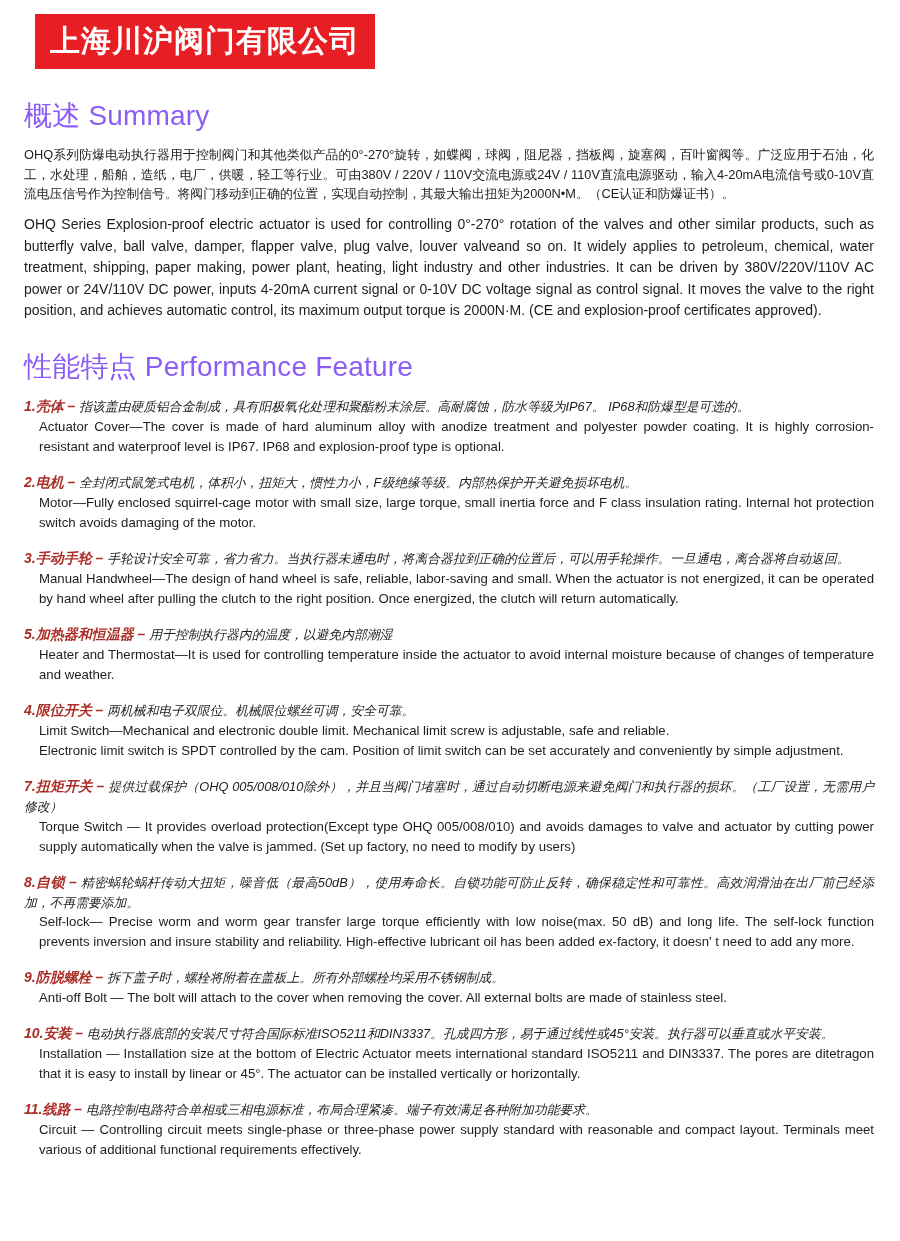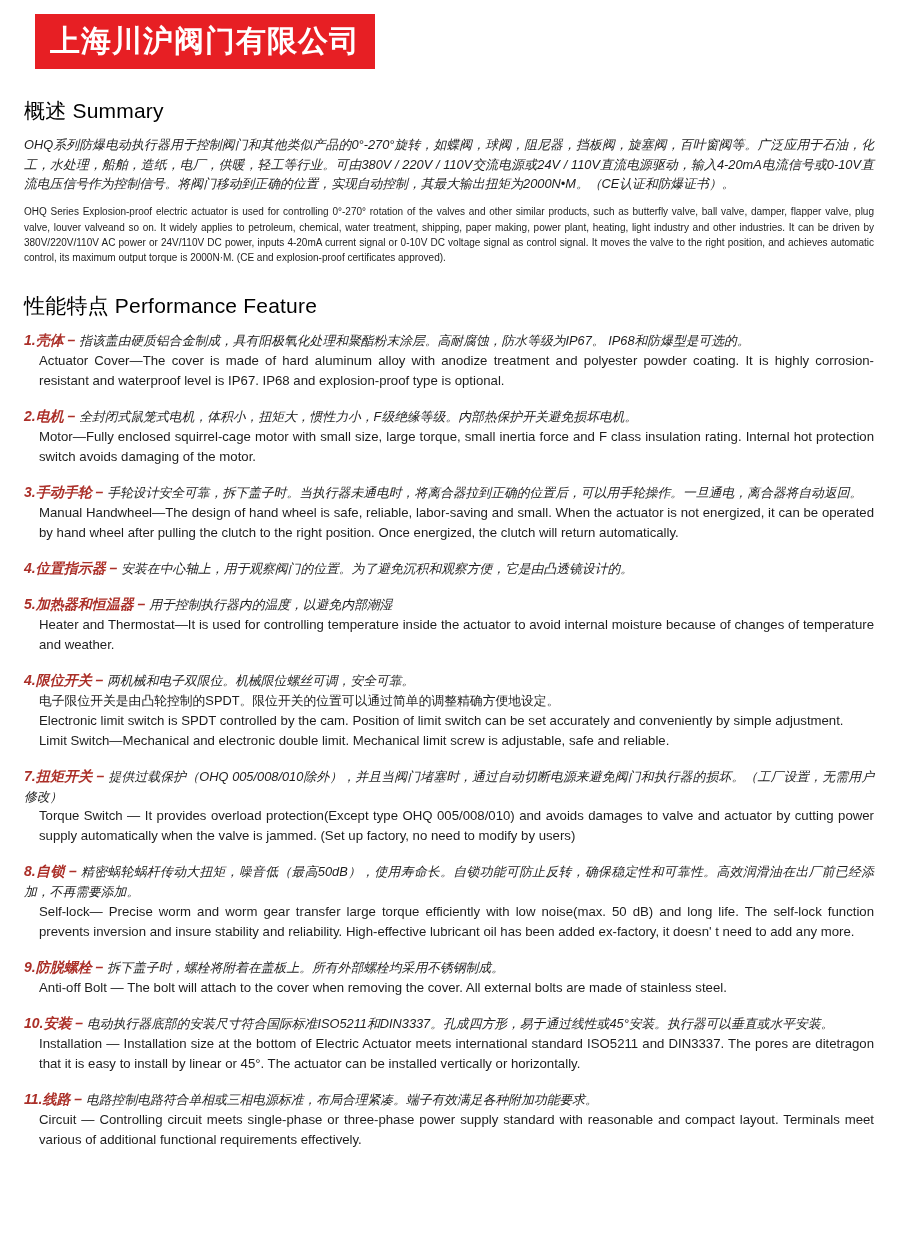--- a/index.html
+++ b/index.html
@@ -20,34 +20,34 @@
     margin: 0 0 2px 11px;
     background: var(--logo-bg, #e71f24);
     color: #ffffff;
     font-weight: bold;
     font-size: 30px;
     line-height: 1;
     padding: 12px 15px 13px 15px;
     letter-spacing: 1px;
   }
   h2.section-heading {
-    font-size: 21px;
+    font-size: 28px;
     font-weight: 500;
-    color: #000000;
+    color: #8b5cf6;
     margin: 26px 0 10px 0;
     letter-spacing: 0.2px;
   }
   p { margin: 0; }
   .para {
-    font-size: 10px;
+    font-size: 14px;
     line-height: 1.54;
     text-align: justify;
     margin-bottom: 10px;
   }
-  .para.cn { font-size: 12.8px; font-style: italic; }
+  .para.cn { font-size: 12.8px; }
   .feature { margin-bottom: 15px; }
   .fline {
     font-size: 12.8px;
     line-height: 1.5;
     text-align: justify;
     font-style: italic;
   }
   .ftitle {
     color: var(--accent, #ab2f28);
     font-weight: bold;
@@ -89,44 +89,42 @@
   </div>
 
   <div class="feature">
     <p class="fline"><span class="ftitle">2.电机 – </span><span class="fcn-main">全封闭式鼠笼式电机，体积小，扭矩大，惯性力小，F级绝缘等级。内部热保护开关避免损坏电机。</span></p>
 
     <p class="fen indent fen-main2">Motor—Fully enclosed squirrel-cage motor with small size, large torque, small inertia force and F class insulation rating. Internal hot protection switch avoids damaging of the motor.</p>
 
   </div>
 
   <div class="feature">
-    <p class="fline"><span class="ftitle">3.手动手轮 – </span><span class="fcn-main">手轮设计安全可靠，拆下盖子时。当执行器未通电时，将离合器拉到正确的位置后，可以用手轮操作。一旦通电，离合器将自动返回。</span></p>
+    <p class="fline"><span class="ftitle">3.手动手轮 – </span><span class="fcn-main">手轮设计安全可靠，省力省力。当执行器未通电时，将离合器拉到正确的位置后，可以用手轮操作。一旦通电，离合器将自动返回。</span></p>
 
     <p class="fen indent fen-main2">Manual Handwheel—The design of hand wheel is safe, reliable, labor-saving and small. When the actuator is not energized, it can be operated by hand wheel after pulling the clutch to the right position. Once energized, the clutch will return automatically.</p>
 
   </div>
 
   <div class="feature">
-    <p class="fline"><span class="ftitle">4.位置指示器 – </span><span class="fcn-main">安装在中心轴上，用于观察阀门的位置。为了避免沉积和观察方便，它是由凸透镜设计的。</span></p>
 
 
   </div>
 
   <div class="feature">
     <p class="fline"><span class="ftitle">5.加热器和恒温器 – </span><span class="fcn-main">用于控制执行器内的温度，以避免内部潮湿</span></p>
 
     <p class="fen indent fen-main2">Heater and Thermostat—It is used for controlling temperature inside the actuator to avoid internal moisture because of changes of temperature and weather.</p>
 
   </div>
 
   <div class="feature">
     <p class="fline"><span class="ftitle">4.限位开关 – </span><span class="fcn-main">两机械和电子双限位。机械限位螺丝可调，安全可靠。</span></p>
-    <p class="fcn-extra indent">电子限位开关是由凸轮控制的SPDT。限位开关的位置可以通过简单的调整精确方便地设定。</p>
+    <p class="fen indent fen-main2">Limit Switch—Mechanical and electronic double limit. Mechanical limit screw is adjustable, safe and reliable.</p>
     <p class="fen indent fen-extra">Electronic limit switch is SPDT controlled by the cam. Position of limit switch can be set accurately and conveniently by simple adjustment.</p>
-    <p class="fen indent fen-main2">Limit Switch—Mechanical and electronic double limit. Mechanical limit screw is adjustable, safe and reliable.</p>
   </div>
 
   <div class="feature">
     <p class="fline"><span class="ftitle">7.扭矩开关 – </span><span class="fcn-main">提供过载保护（OHQ 005/008/010除外），并且当阀门堵塞时，通过自动切断电源来避免阀门和执行器的损坏。（工厂设置，无需用户修改）</span></p>
 
     <p class="fen indent fen-main2">Torque Switch — It provides overload protection(Except type OHQ 005/008/010) and avoids damages to valve and actuator by cutting power supply automatically when the valve is jammed. (Set up factory, no need to modify by users)</p>
 
   </div>
 
   <div class="feature">

